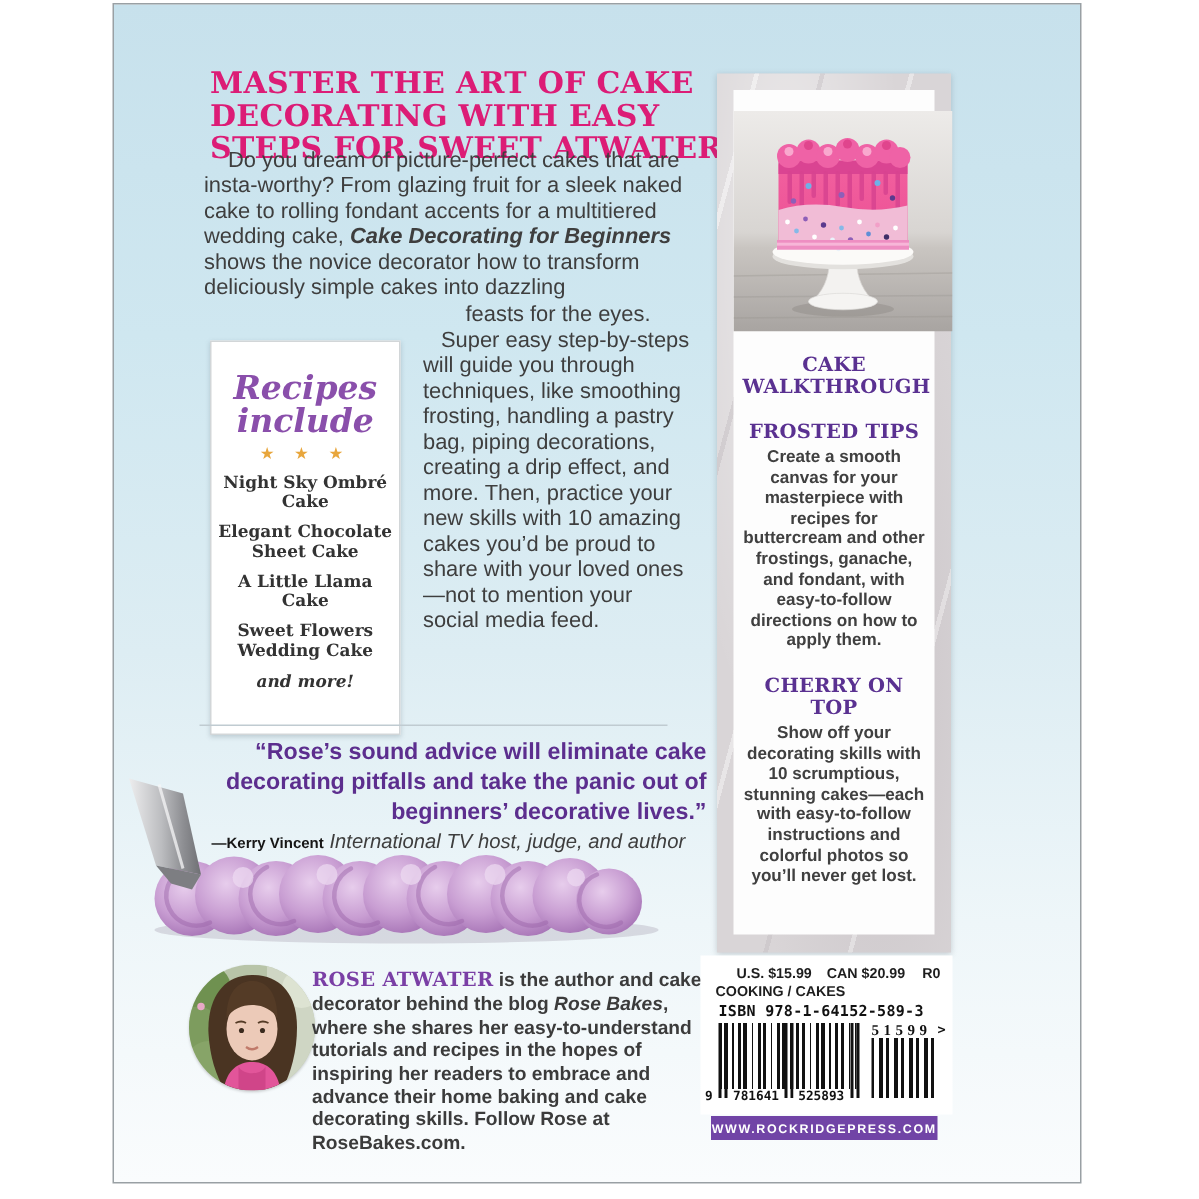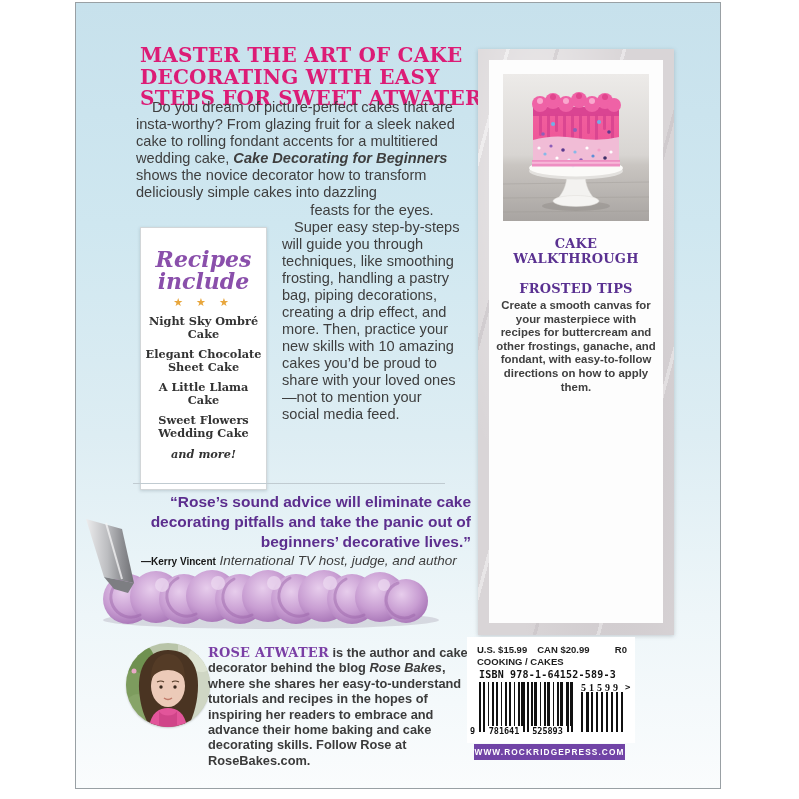--- a/index.html
+++ b/index.html
@@ -50,38 +50,38 @@
   .frosting-svg{left:0;top:514px;width:372px;height:118px;}
 
   
   .author-photo{left:50px;top:640px;width:84px;height:84px;border-radius:50%;overflow:hidden;
     box-shadow:0 1px 2px rgba(0,0,0,.2);}
   .bio{left:132px;top:642px;width:264px;font-size:12.8px;line-height:15.4px;font-weight:bold;color:#3b3b3b;}
   .author-name{font-family:"DejaVu Serif",serif;color:#7a3fa5;font-size:13px;letter-spacing:.2px;}
   .blog-name{font-style:italic;}
 
   
-  .sidebar{left:402px;top:46px;width:196px;height:586px;background-color:#d9d5d7;
+  .sidebar{left:402px;top:46px;width:156px;height:586px;background-color:#d9d5d7;
     background-image:
       linear-gradient(105deg,transparent 0 8%,rgba(255,255,255,.45) 8% 9%,transparent 9% 22%,
         rgba(150,140,148,.18) 22% 23%,transparent 23% 41%,rgba(255,255,255,.4) 41% 42%,transparent 42% 60%,
         rgba(150,140,148,.15) 60% 61%,transparent 61% 78%,rgba(255,255,255,.35) 78% 79%,transparent 79%),
       radial-gradient(ellipse at 30% 20%,rgba(255,255,255,.5),transparent 50%),
       radial-gradient(ellipse at 70% 70%,rgba(160,150,158,.25),transparent 55%);
     box-shadow:0 1px 4px rgba(90,100,110,.3);}
   .sidebar-panel{position:absolute;left:11px;top:11px;right:11px;bottom:12px;background:#fdfdfd;}
   .cake-photo{display:block;margin:14px auto 0;width:146px;height:147px;}
   .side-section{padding:0 6px;text-align:center;}
   .section-heading{font-family:"DejaVu Serif",serif;font-weight:bold;font-size:13px;
     color:#5a3191;margin:15px 0 3px;letter-spacing:.2px;}
   .section-body{font-size:11.4px;line-height:13.6px;font-weight:bold;color:#404040;}
 
   
   .barcode-block{left:391px;top:634px;width:168px;height:106px;background:#ffffff;}
-  .price-row{display:flex;justify-content:space-between;padding:7px 8px 0 10px;
+  .price-row{display:flex;justify-content:space-between;padding:7px 8px 0 24px;
     font-size:9.5px;font-weight:bold;color:#1d1d1d;}
   .price-left span{margin-right:10px;}
   .category{padding:1px 10px 0;font-size:9.5px;font-weight:bold;color:#1d1d1d;}
   .isbn{padding-left:12px;font-family:"DejaVu Sans Mono",monospace;font-size:10px;
     font-weight:bold;color:#111;margin-top:2px;letter-spacing:.2px;}
   .bars-row{position:relative;height:56px;margin-top:2px;}
   .main-bars{position:absolute;left:12px;top:0;width:92px;height:44px;
     background:repeating-linear-gradient(90deg,#111 0 2px,#fff 2px 3.5px,#111 3.5px 6px,#fff 6px 9px,#111 9px 10px,#fff 10px 13px);}
   .guard{position:absolute;top:0;width:2px;height:50px;background:#111;}
   .g1{left:12px;} .g2{left:16px;} .g3{left:56px;} .g4{left:60px;} .g5{left:100px;} .g6{left:104px;}
@@ -293,20 +293,24 @@
         <rect x="29" y="87.8" width="88" height="2" fill="#f7b6d8"></rect>
       </svg>
 
       <div class="side-section">
         <div class="section-heading">CAKE WALKTHROUGH</div>
       </div>
       <div class="side-section">
         <div class="section-heading">FROSTED TIPS</div>
         <div class="section-body">Create a smooth canvas for your masterpiece with recipes for buttercream and other frostings, ganache, and fondant, with easy-to-follow directions on how to apply them.</div>
       </div>
+      <div class="side-section">
+        <div class="section-heading">CHERRY ON TOP</div>
+        <div class="section-body">Show off your decorating skills with 10 scrumptious, stunning cakes—each with easy-to-follow instructions and colorful photos so you’ll never get lost.</div>
+      </div>
     </div>
   </div>
 
   <div class="abs barcode-block">
     <div class="price-row">
       <div class="price-left"><span>U.S. $15.99</span><span>CAN $20.99</span></div>
       <span>R0</span>
     </div>
     <div class="category">COOKING / CAKES</div>
     <div class="isbn">ISBN 978-1-64152-589-3</div>

